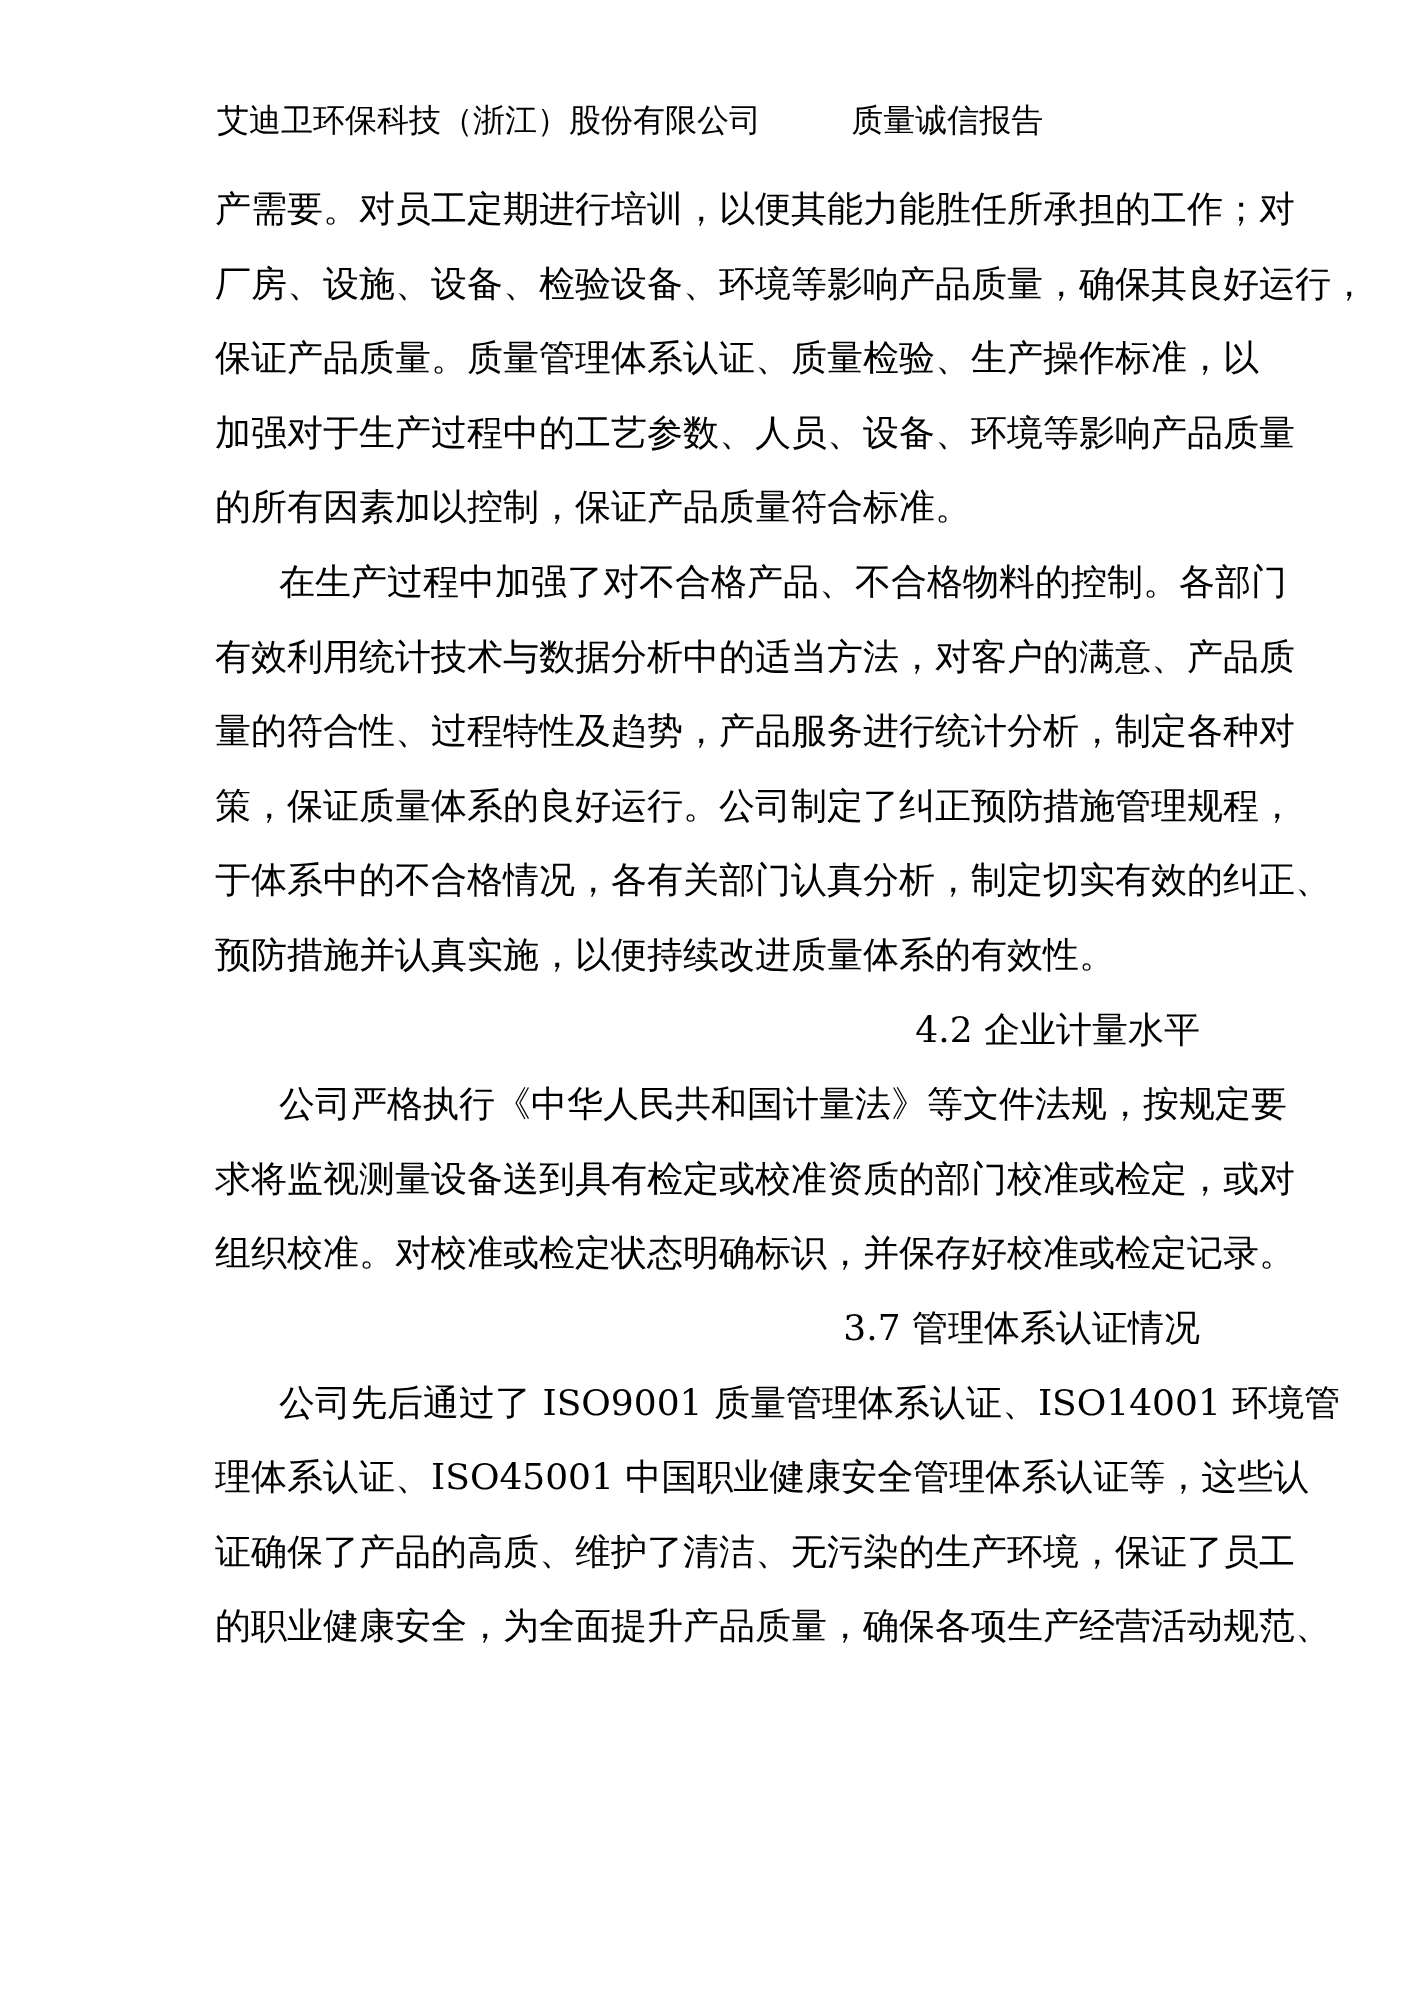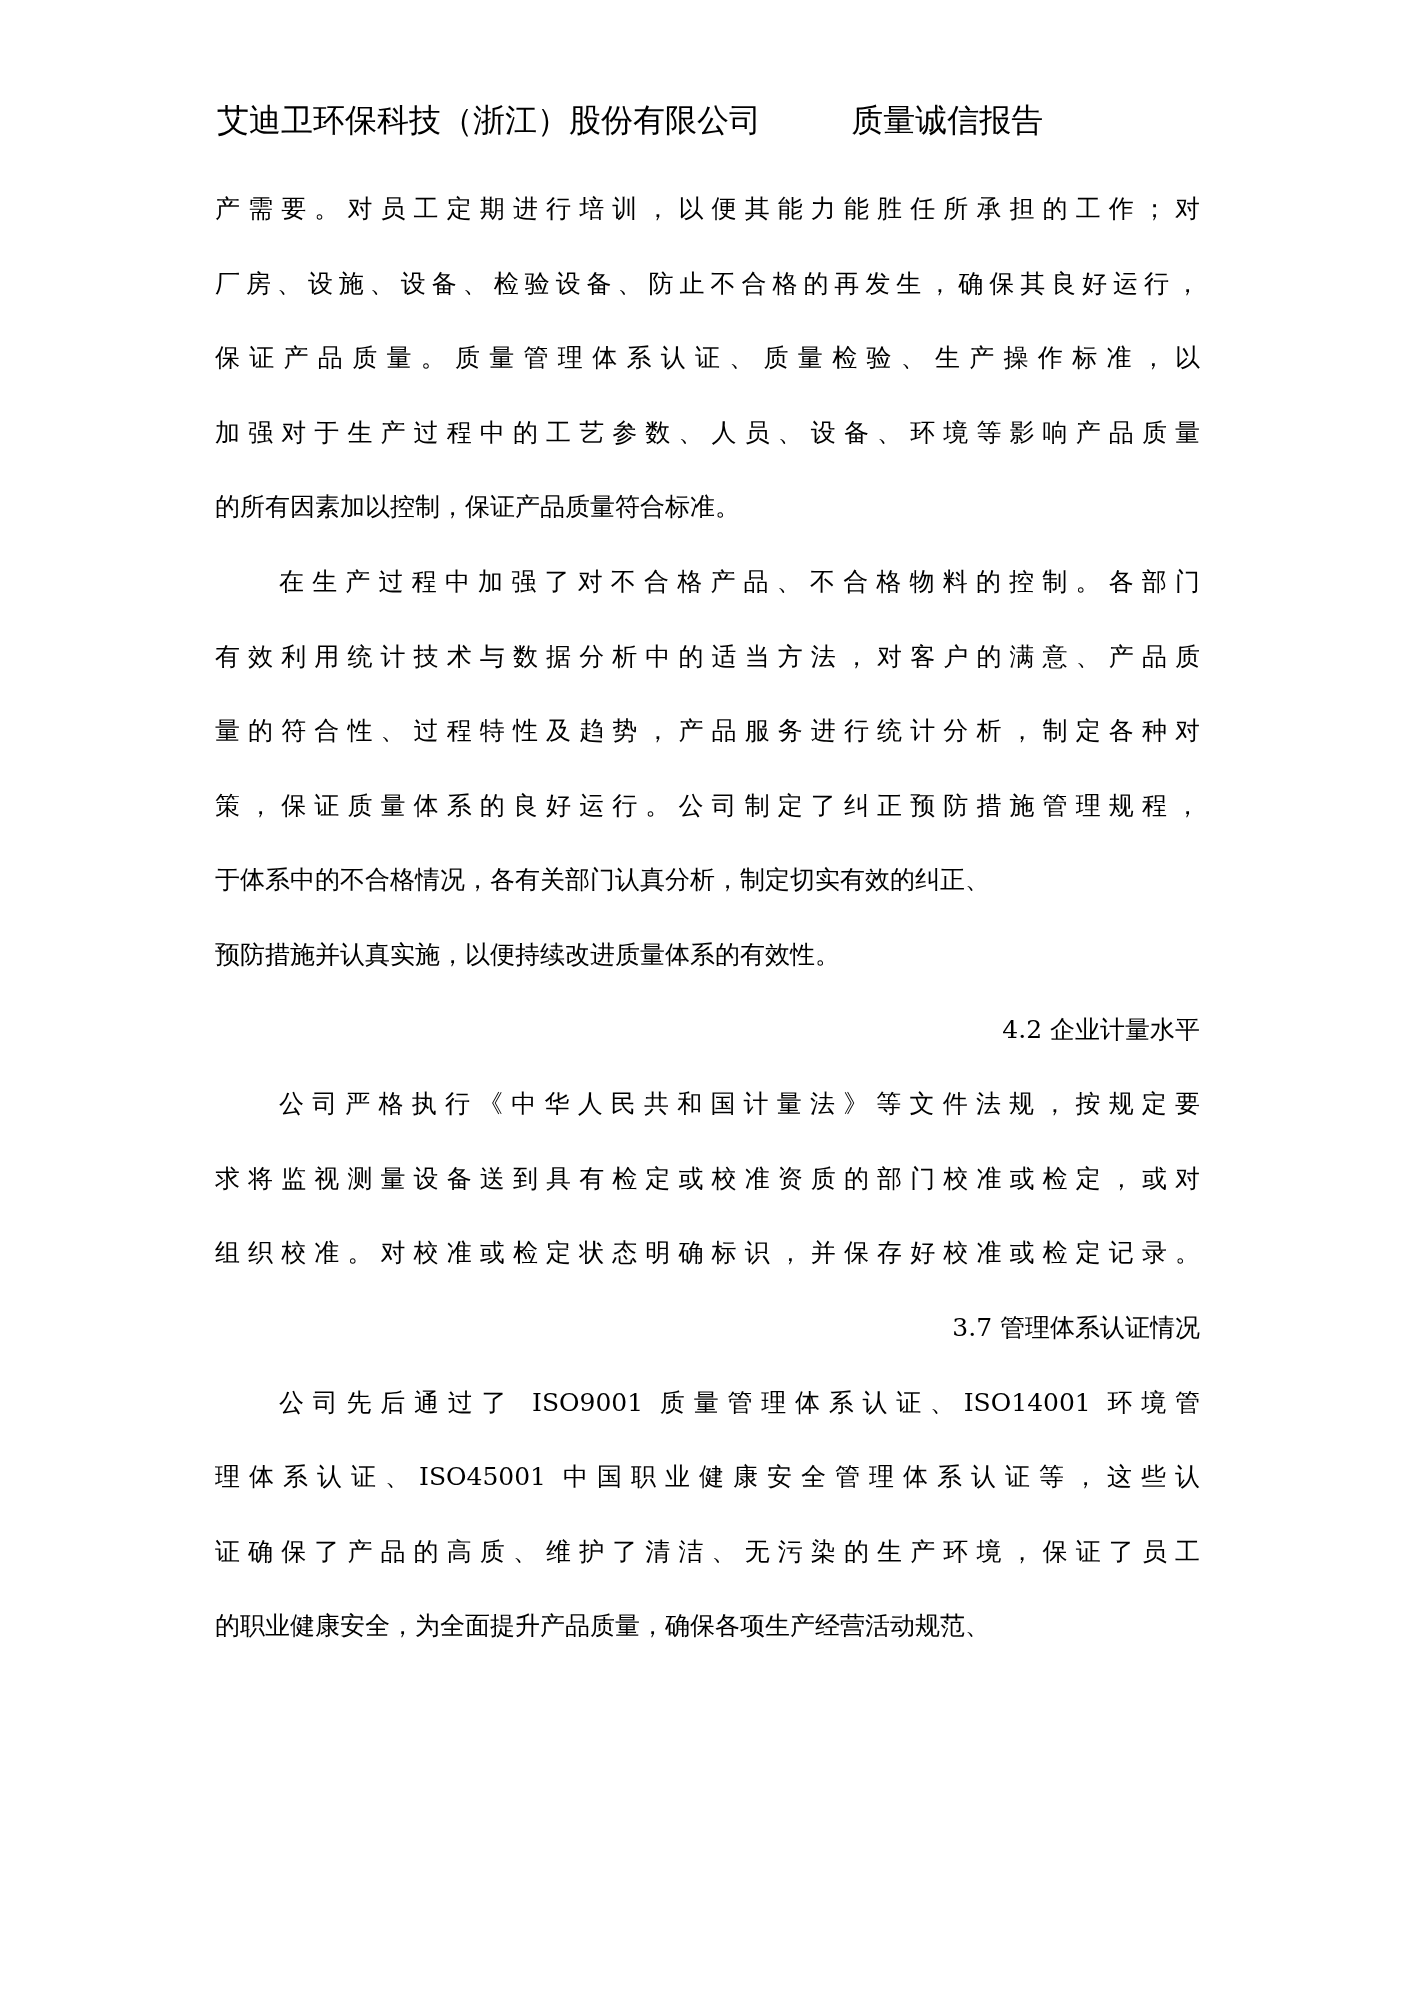--- a/index.html
+++ b/index.html
@@ -34,21 +34,21 @@
     position: absolute;
     top: 172px;
     left: 215px;
     width: 985px;
   }
   .line {
     box-sizing: border-box;
     width: 985px;
     height: 74.6px;
     line-height: 74.6px;
-    font-size: 25px;
+    font-size: 36px;
     white-space: nowrap;
     overflow: visible;
     color: #000000;
   }
   .fill {
     text-align: justify;
     text-align-last: justify;
   }
   .indent {
     padding-left: 64px;
@@ -62,21 +62,21 @@
 
 <div class="page">
 
   <div class="doc-header">
     <span class="header-company">艾迪卫环保科技（浙江）股份有限公司</span>
     <span class="header-title">质量诚信报告</span>
   </div>
 
   <div class="body-block">
     <div class="line fill">产需要。对员工定期进行培训，以便其能力能胜任所承担的工作；对</div>
-    <div class="line fill">厂房、设施、设备、检验设备、防止不合格的再发生，确保其良好运行，</div>
+    <div class="line fill">厂房、设施、设备、检验设备、环境等影响产品质量，确保其良好运行，</div>
     <div class="line fill">保证产品质量。质量管理体系认证、质量检验、生产操作标准，以</div>
     <div class="line fill">加强对于生产过程中的工艺参数、人员、设备、环境等影响产品质量</div>
     <div class="line">的所有因素加以控制，保证产品质量符合标准。</div>
     <div class="line fill indent">在生产过程中加强了对不合格产品、不合格物料的控制。各部门</div>
     <div class="line fill">有效利用统计技术与数据分析中的适当方法，对客户的满意、产品质</div>
     <div class="line fill">量的符合性、过程特性及趋势，产品服务进行统计分析，制定各种对</div>
     <div class="line fill">策，保证质量体系的良好运行。公司制定了纠正预防措施管理规程，</div>
     <div class="line">于体系中的不合格情况，各有关部门认真分析，制定切实有效的纠正、</div>
     <div class="line">预防措施并认真实施，以便持续改进质量体系的有效性。</div>
     <div class="line heading">4.2 企业计量水平</div>

